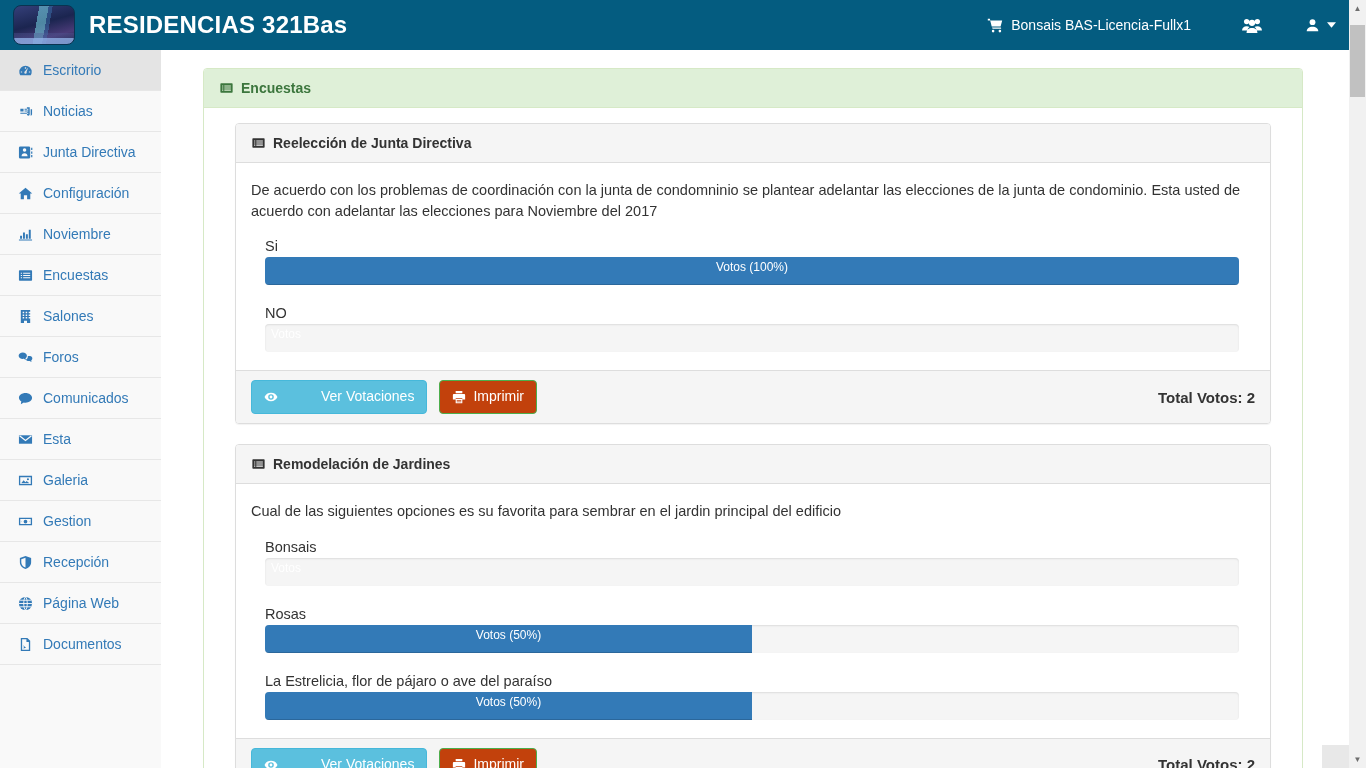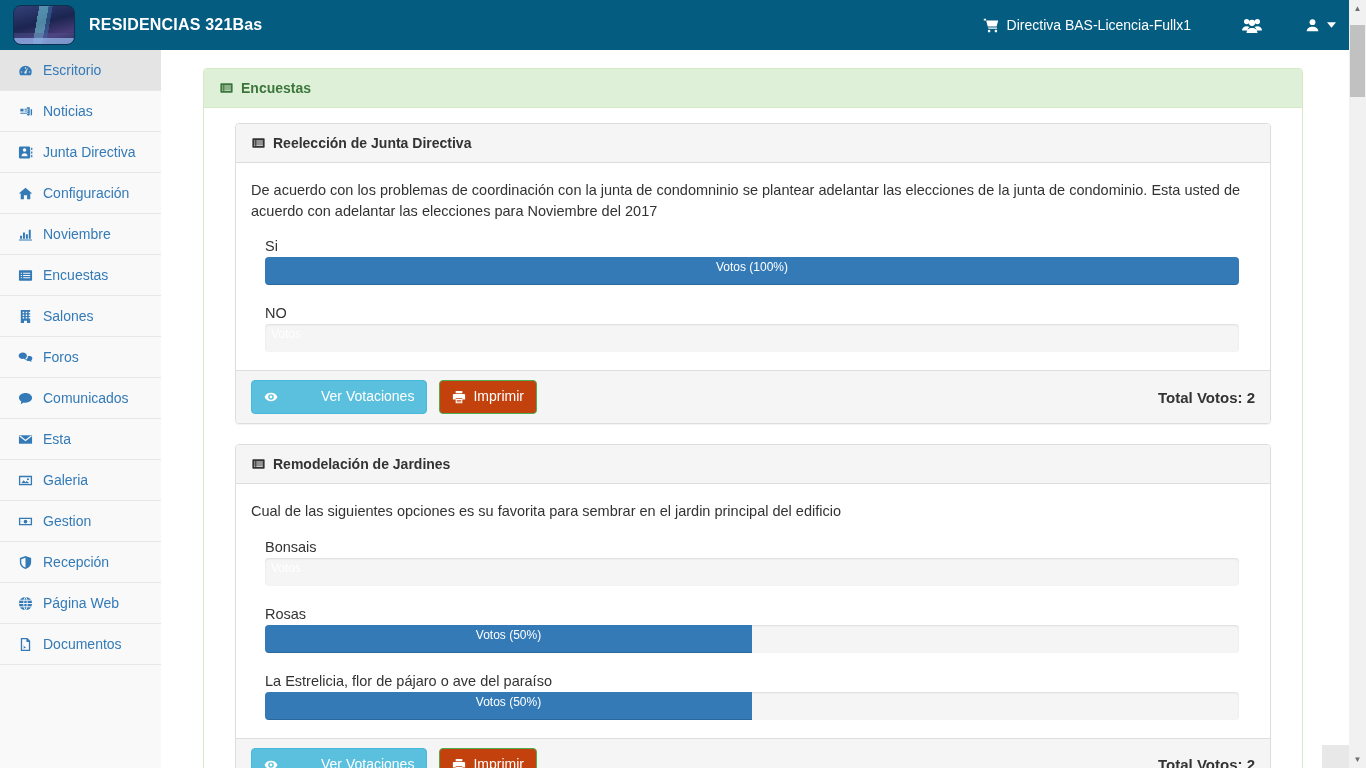--- a/index.html
+++ b/index.html
@@ -15,21 +15,21 @@
     background:#045c80; display:flex; align-items:center; color:#fff; z-index:5;
   }
   .brand { display:flex; align-items:center; cursor:pointer; }
   .brand-logo {
     width:62px; height:40px; margin-left:13px; border-radius:8px; border:1px solid #0a3350;
     background:
       linear-gradient(to top, rgba(140,170,225,.85) 0 16%, rgba(80,90,150,.35) 16% 30%, transparent 30%),
       linear-gradient(100deg, transparent 38%, rgba(120,215,230,.55) 38% 52%, rgba(60,120,180,.45) 52% 58%, transparent 58%),
       linear-gradient(165deg, #35407a 0%, #1b2550 45%, #4a3b78 75%, #131a38 100%);
   }
-  .brand-title { margin-left:14px; font-size:16px; font-weight:bold; letter-spacing:.2px; }
+  .brand-title { margin-left:14px; font-size:24px; font-weight:bold; letter-spacing:.2px; }
   .nav-right { margin-left:auto; display:flex; align-items:center; padding-right:30px; }
   .license { display:flex; align-items:center; gap:7px; font-size:14px; cursor:pointer; }
   .topicon { display:inline-flex; }
   .topicon svg { width:18px; height:16px; fill:#fff; }
   .nav-users { margin-left:50px; cursor:pointer; display:flex; }
   .nav-users svg { width:22px; height:17px; fill:#fff; }
   .user-menu { margin-left:42px; display:flex; align-items:center; gap:7px; cursor:pointer; }
   .user-menu .u svg { width:15px; height:15px; fill:#fff; }
   .user-menu .c svg { width:9px; height:6px; fill:#fff; }
 
@@ -115,21 +115,21 @@
     <div class="brand-logo"></div>
     <div class="brand-title">RESIDENCIAS 321Bas</div>
   </div>
   <div class="nav-right">
     <div class="license">
       <span class="topicon">
           <svg viewBox="0 0 16 16">
             <path d="M.8 1.8h2.1l.4 1.6h11.9l-1.6 6.2H4.7L3.2 3.4H.8zM5 10.6h8.9l.3 1.1H5.6zM6.1 12.8a1.3 1.3 0 1 0 0 2.6 1.3 1.3 0 0 0 0-2.6zm6.8 0a1.3 1.3 0 1 0 0 2.6 1.3 1.3 0 0 0 0-2.6z"></path>
           </svg>
         </span>
-      <span>Directiva BAS-Licencia-Fullx1</span>
+      <span>Bonsais BAS-Licencia-Fullx1</span>
     </div>
     <div class="nav-users">
       <span class="topicon">
           <svg viewBox="0 0 18 14">
             <circle cx="4.6" cy="3.8" r="2.2"></circle>
             <circle cx="13.4" cy="3.8" r="2.2"></circle>
             <circle cx="9" cy="4.8" r="2.6"></circle>
             <path d="M.8 11.2c0-2.2 1.5-3.6 3.8-3.6.9 0 1.7.2 2.3.6a4.8 4.8 0 0 0-1.8 3zM12.9 11.2a4.8 4.8 0 0 0-1.8-3c.6-.4 1.4-.6 2.3-.6 2.3 0 3.8 1.4 3.8 3.6zM4.5 13.2c0-2.5 1.8-4.1 4.5-4.1s4.5 1.6 4.5 4.1z"></path>
           </svg>
         </span>

